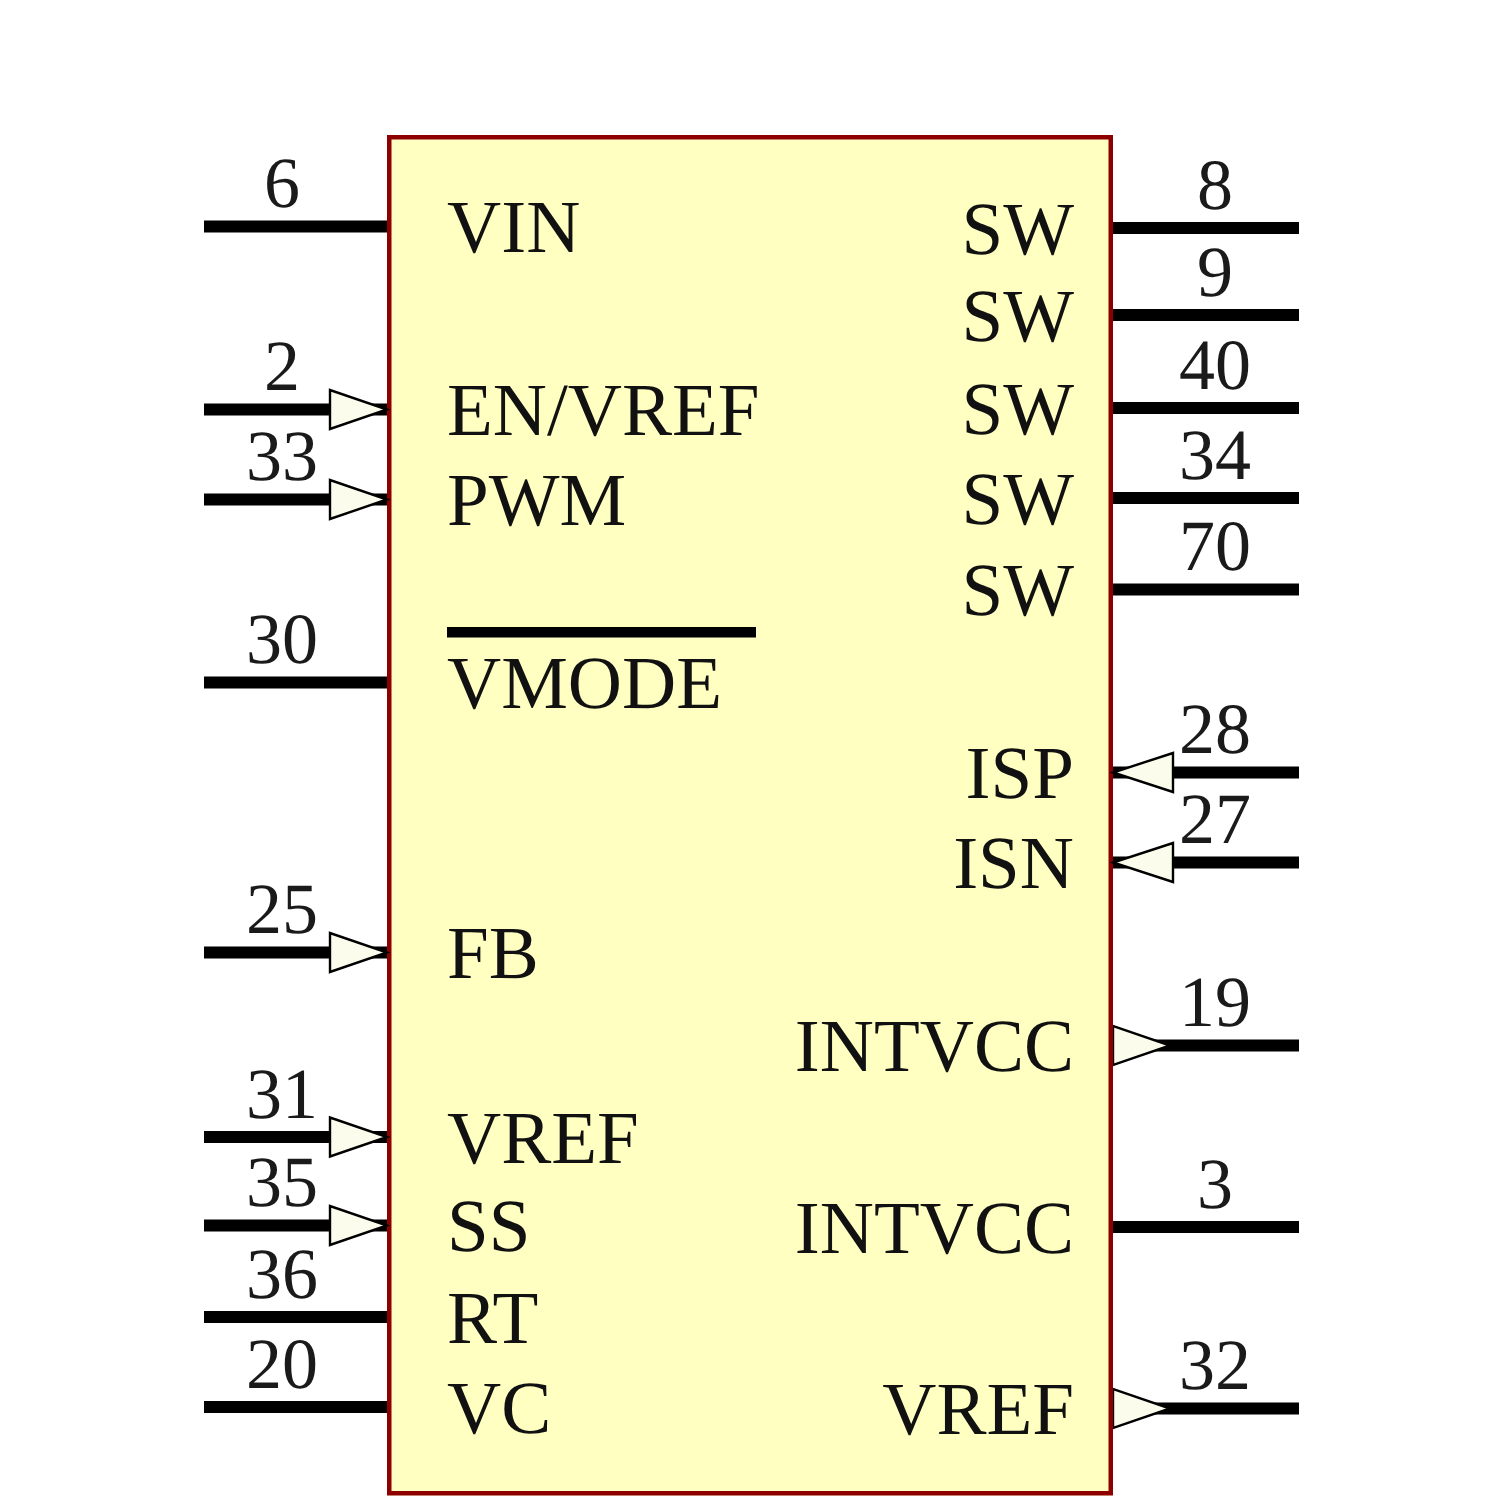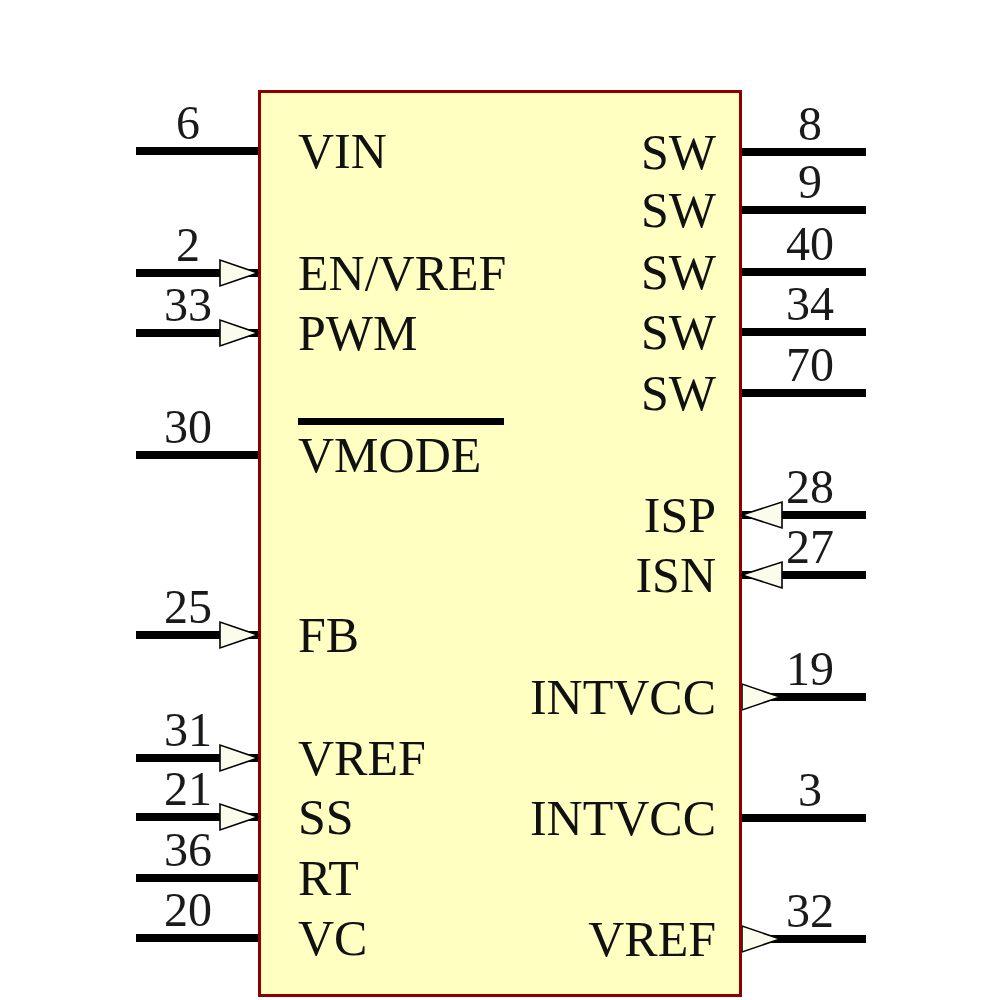--- a/index.html
+++ b/index.html
@@ -130,21 +130,21 @@
     <div class="pline"></div>
     <div class="pnum">31</div>
     <svg class="arrow in-left">
         <polygon points="2,3 2,29 40,16"></polygon>
       </svg>
     <div class="plabel">VREF</div>
   </div>
 
   <div class="pin left" style="top:817px">
     <div class="pline"></div>
-    <div class="pnum">21</div>
+    <div class="pnum">35</div>
     <svg class="arrow in-left">
         <polygon points="2,3 2,29 40,16"></polygon>
       </svg>
     <div class="plabel">SS</div>
   </div>
 
   <div class="pin left" style="top:878px">
     <div class="pline"></div>
     <div class="pnum">36</div>
     <div class="plabel">RT</div>

